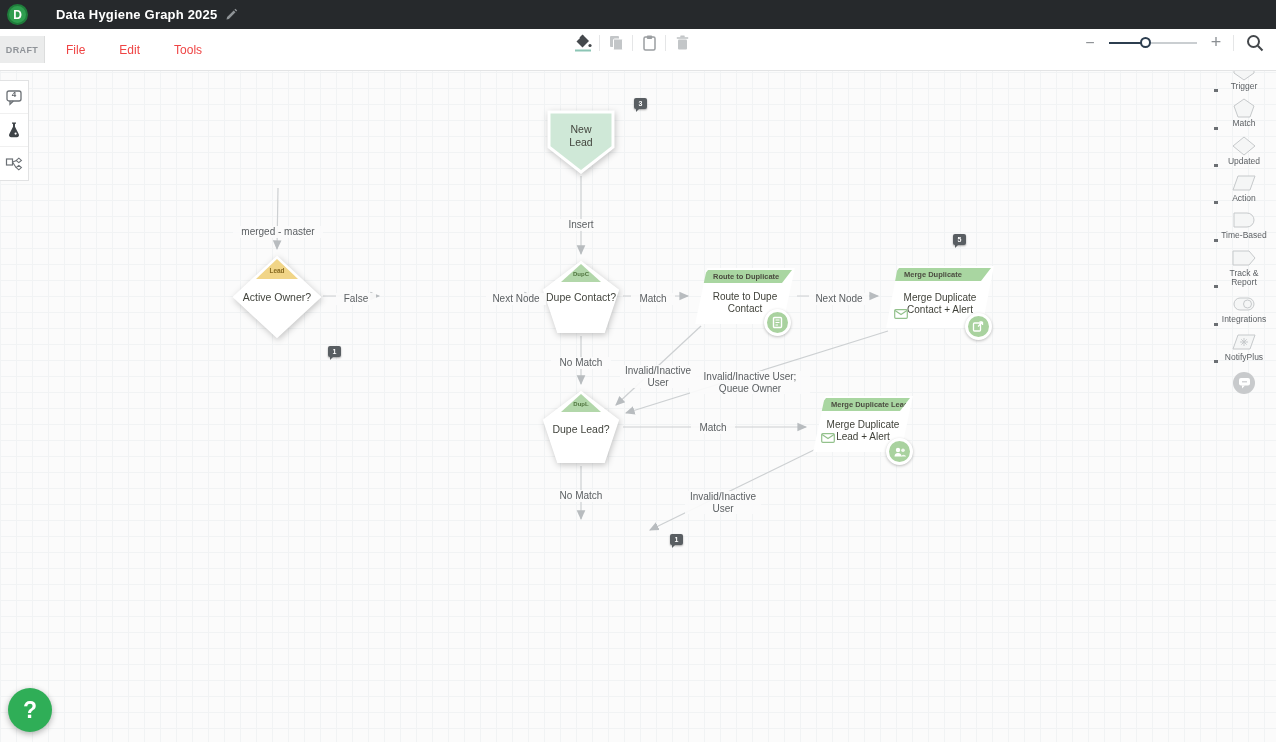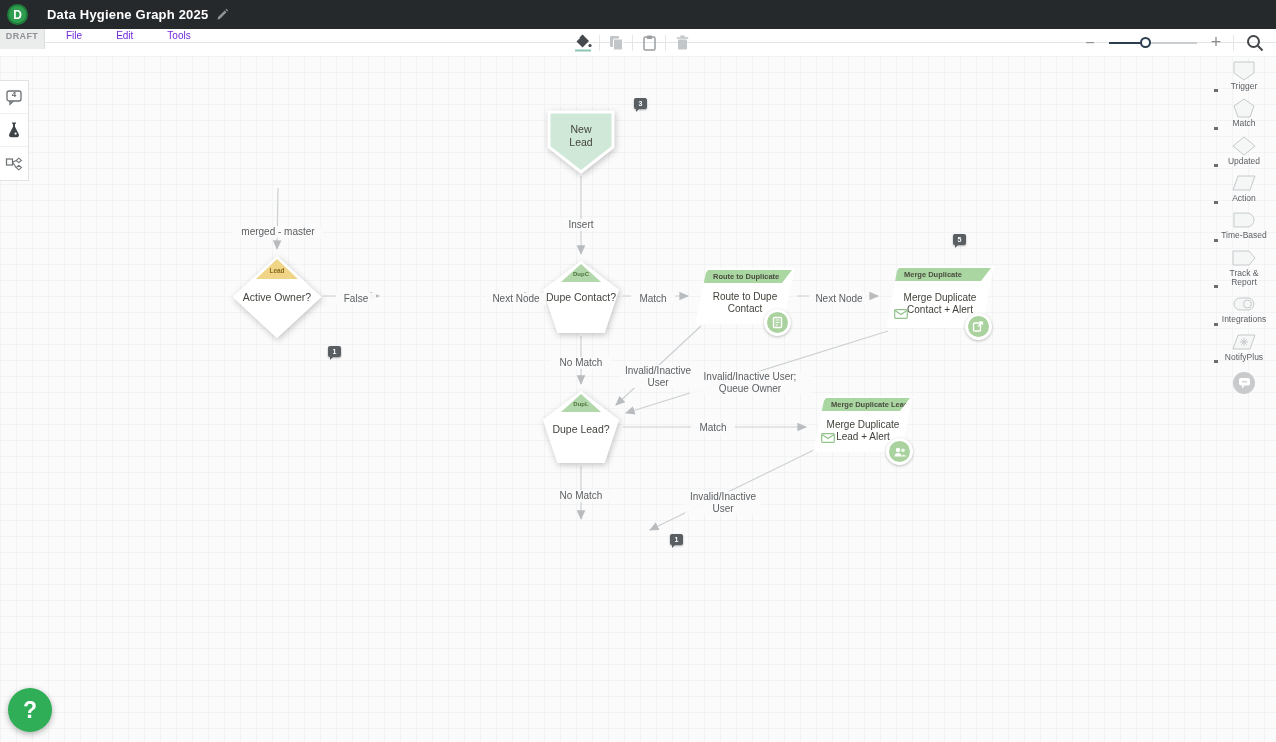--- a/index.html
+++ b/index.html
@@ -5,30 +5,30 @@
   * { box-sizing: border-box; margin: 0; padding: 0; }
   html,body { width:1276px; height:742px; overflow:hidden;
     font-family:"Liberation Sans", sans-serif; background:#fff; }
 
   
   .titlebar { position:absolute; top:0; left:0; width:1276px; height:29px;
     background:#26292c; display:flex; align-items:center; padding-left:7px; z-index:50; }
   .logo { width:21px; height:21px; border-radius:50%; background:#2f9e4f;
     border:2px solid #1f7c3b; color:#fff; font-weight:bold; font-size:12px;
     display:flex; align-items:center; justify-content:center; }
-  .tb-title { color:#fff; font-size:13px; font-weight:bold; margin-left:19px; letter-spacing:.2px; }
+  .tb-title { color:#fff; font-size:13px; font-weight:bold; margin-left:28px; letter-spacing:.2px; }
   .pencil { margin-left:8px; display:flex; }
 
   
-  .menubar { position:absolute; top:29px; left:0; width:1276px; height:14px;
+  .menubar { position:absolute; top:29px; left:0; width:1276px; height:42px;
     background:#fff; border-bottom:1px solid #e3e4e5; display:flex; align-items:center; z-index:49; }
   .draft { width:45px; height:27px; background:#ebecec; border-right:1px solid #dcdddd;
     color:#8f9398; font-size:9px; font-weight:bold; letter-spacing:.4px;
     display:flex; align-items:center; justify-content:center; }
-  .menu { font-size:10px; color:#6d28d9; padding:0 13px; margin-left:8px; cursor:default; }
+  .menu { font-size:12px; color:#ef4444; padding:0 13px; margin-left:8px; cursor:default; }
   .icon-group { position:absolute; left:568px; top:0; height:27px; display:flex; align-items:center; }
   .tool-ic { width:30px; height:27px; display:flex; align-items:center; justify-content:center; position:relative; }
   .vdiv { width:1px; height:16px; background:#e5e6e7; margin:0 1px; }
   .zoom-group { position:absolute; right:6px; top:0; height:27px; display:flex; align-items:center; }
   .zbtn { font-size:16px; color:#8b8f93; width:22px; text-align:center; }
   .slider { width:88px; height:2px; background:#caced1; position:relative; margin:0 8px; }
   .slider-fill { position:absolute; left:0; top:0; height:2px; background:#2c3d4f; width:36px; }
   .slider-thumb { position:absolute; left:31px; top:-5px; width:11px; height:11px;
     border-radius:50%; background:#fff; border:2px solid #2c3d4f; }
 

